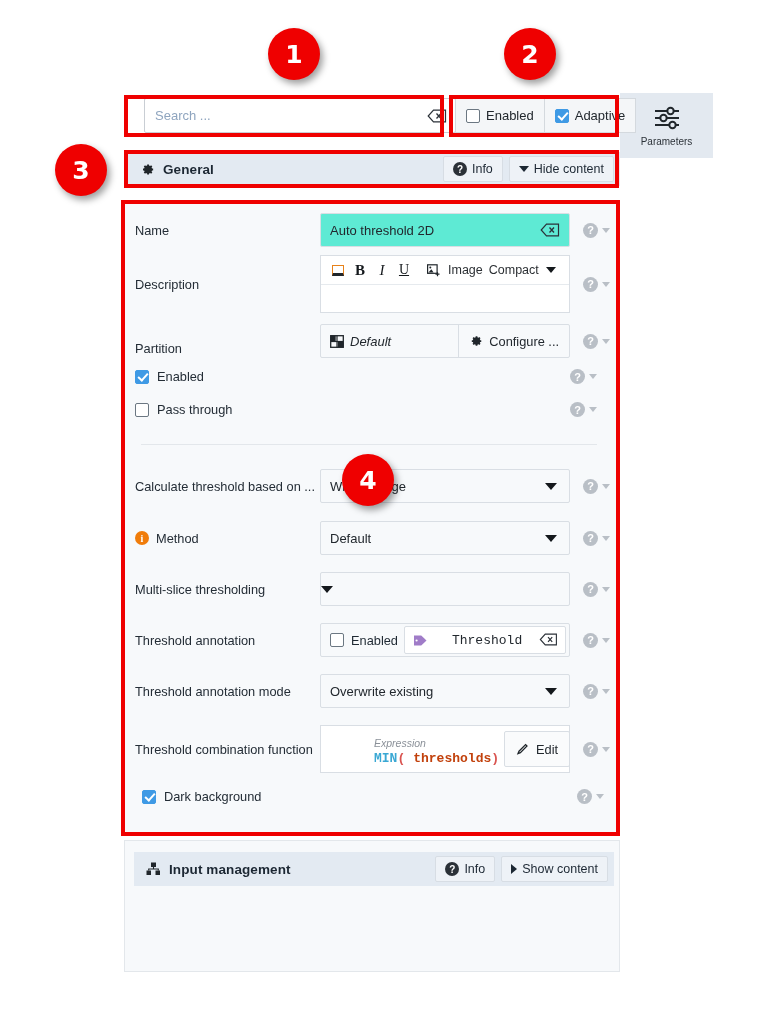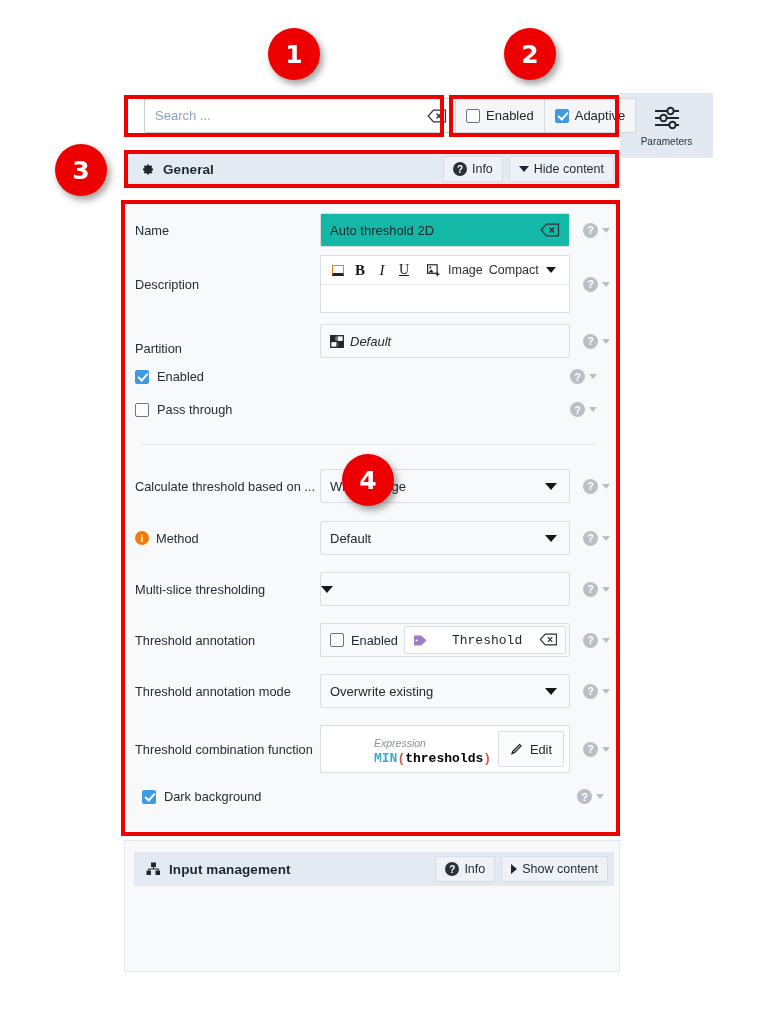--- a/index.html
+++ b/index.html
@@ -94,21 +94,21 @@
     display:flex; align-items:center; gap:4px;
   }
   .q-gray { width:15px; height:15px; border-radius:50%; background:#b9bfc6; color:#fff;
             font-size:11px; font-weight:bold; display:flex; align-items:center; justify-content:center; flex:none; }
   .caret-gray { width:0;height:0;border-left:4.5px solid transparent;border-right:4.5px solid transparent;border-top:5px solid #b9bfc6; flex:none;}
 
   .field {
     background:#f7f9fb; border:1px solid #d9dee4; border-radius:2px;
     display:flex; align-items:center; height:34px;
   }
-  .field.white { background:#14b8a6; }
+  .field.white { background:#5eead4; }
   .field-text { flex:1; font-size:13px; color:#22282e; padding-left:9px; }
   .field-text.italic { font-style: italic; }
 
   .select-caret { width:0;height:0;border-left:6px solid transparent;border-right:6px solid transparent;border-top:7px solid #14181c; margin-right:12px; flex:none;}
 
   
   .desc-box { border:1px solid #d9dee4; background:#fff; width:250px; }
   .desc-toolbar { display:flex; align-items:center; gap:0; height:28px; padding:0 6px; }
   .tb-item { display:flex; align-items:center; justify-content:center; min-width:22px; height:22px; font-size:13.5px; color:#14181c; }
   .tb-item.b { font-weight:bold; font-family:"Liberation Serif", serif; font-size:15px; }
@@ -132,21 +132,21 @@
   .tag-text { flex:1; font-family:"Liberation Mono", monospace; font-size:13px; color:#22282e; padding-left:7px; }
 
   .expr-box {
     border:1px solid #d9dee4; background:#fff; display:flex; align-items:stretch; height:48px;padding-left:43px;
   }
   .expr-left { flex:1; padding:5px 0 0 10px; display:flex; flex-direction:column; justify-content:center; }
   .expr-label { font-size:10.5px; font-style:italic; color:#8b9199; line-height:14px; }
   .expr-code { font-family:"Liberation Mono", monospace; font-size:13px; line-height:17px; font-weight:bold; }
   .c-fn { color:#3aa8d4; }
   .c-paren { color:#d9534f; }
-  .c-arg { color:#000000; }
+  .c-arg { color:#c2410c;margin-left:8px; }
   .edit-btn {
     display:flex; align-items:center; gap:6px; padding:0 11px;
     border:1px solid #d9dee4; background:#fafbfc; margin:5px; border-radius:2px;
     font-size:12.8px; color:#22282e;
   }
 
   .divider { position:absolute; left:16px; width:456px; height:1px; background:#e3e7eb; }
 
   .info-orange { width:14px; height:14px; border-radius:50%; background:#f07c0a; color:#fff;
                  font-size:10px; font-weight:bold; font-family:"Liberation Serif", serif;
@@ -281,20 +281,29 @@
         <span style="margin-left:9px; display:flex;">
           <svg width="14" height="13" viewBox="0 0 14 13">
             <rect x="0.7" y="0.7" width="12.6" height="11.6" fill="none" stroke="#20262b" stroke-width="1.3"></rect>
             <rect x="0.7" y="0.7" width="5" height="5.6" fill="#20262b"></rect>
             <rect x="7.7" y="6.8" width="5.6" height="5.5" fill="#20262b"></rect>
             <line x1="0.7" y1="6.5" x2="13.3" y2="6.5" stroke="#20262b" stroke-width="1.2"></line>
             <line x1="7" y1="0.7" x2="7" y2="12.3" stroke="#20262b" stroke-width="1.2"></line>
           </svg>
         </span>
         <span class="field-text italic" style="padding-left:6px;">Default</span>
+        <div class="inner-btn">
+          <span style="display:flex;">
+            <svg width="14" height="14" viewBox="0 0 16 16">
+              <path fill="#20262b" d="M8 5.2a2.8 2.8 0 100 5.6 2.8 2.8 0 000-5.6zm0 4.2a1.4 1.4 0 110-2.8 1.4 1.4 0 010 2.8z"></path>
+              <path fill="#20262b" d="M14 7h-1.2a4.9 4.9 0 00-.5-1.3l.9-.9-1.4-1.4-.9.9A4.9 4.9 0 009.6 3.8V2.6H7.6v1.2c-.5.1-.9.3-1.3.5l-.9-.9L4 4.8l.9.9c-.2.4-.4.8-.5 1.3H3.2v2h1.2c.1.5.3.9.5 1.3l-.9.9 1.4 1.4.9-.9c.4.2.8.4 1.3.5v1.2h2v-1.2c.5-.1.9-.3 1.3-.5l.9.9 1.4-1.4-.9-.9c.2-.4.4-.8.5-1.3H14V7z"></path>
+            </svg>
+          </span>
+          <span>Configure ...</span>
+        </div>
       </div>
       <div class="help" style="margin-left:13px;">
         <span class="q-gray">?</span>
         <span class="caret-gray"></span>
       </div>
     </div>
 
     <div class="row" style="left:10px; top:168px; width:476px;">
       <div class="cb-row" style="width:435px;">
         <span class="cb checked"></span>

